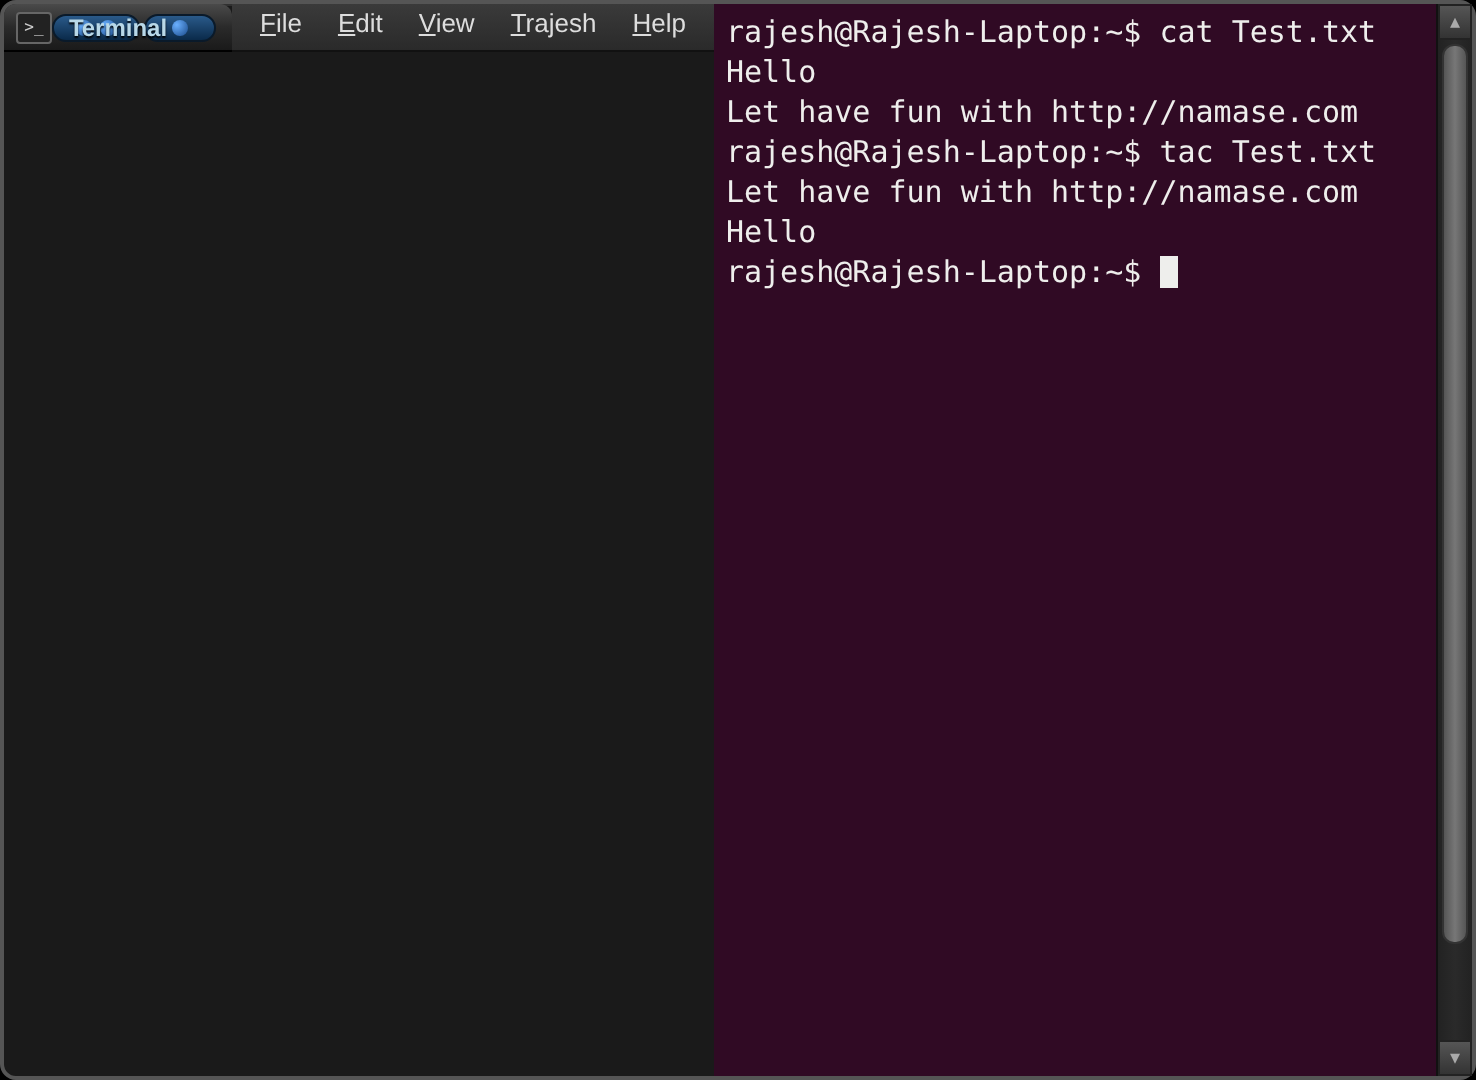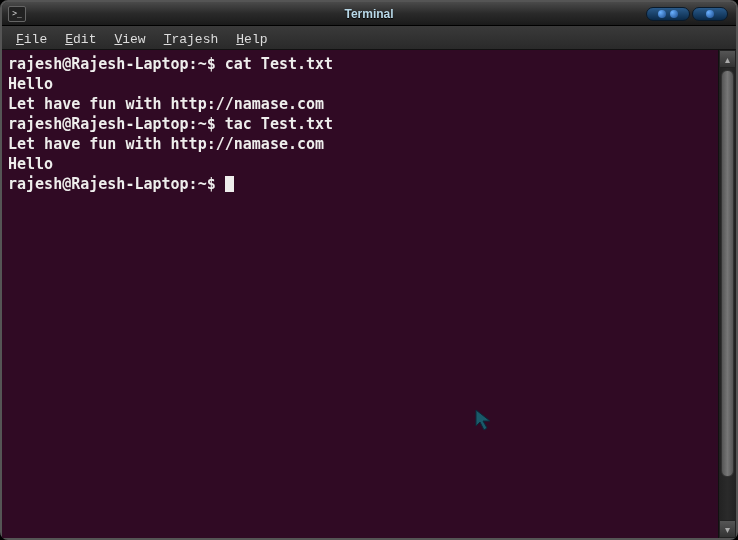--- a/index.html
+++ b/index.html
@@ -12,21 +12,21 @@
     font-family: sans-serif;
     overflow: hidden;
   }
   .window {
     width: 738px;
     height: 540px;
     border: 2px solid #555;
     border-radius: 8px;
     background: #1a1a1a;
     display: flex;
-    flex-direction: column;
+    flex-direction: row;
     position: relative;
     box-shadow: inset 0 1px 0 rgba(255,255,255,0.1);
   }
   .titlebar {
     height: 24px;
     background: linear-gradient(to bottom, #4a4a4a 0%, #2a2a2a 50%, #1a1a1a 100%);
     border-bottom: 1px solid #000;
     display: flex;
     align-items: center;
     border-radius: 6px 6px 0 0;
@@ -77,24 +77,23 @@
     width:8px;height:8px;border-radius:4px;
     background: radial-gradient(circle at 30% 30%, #6ab0ff, #1a4a8a);
   }
   .wc-pill.single .wc-dot{margin:0;}
   .wc-pill.double{width:44px;gap:4px;}
   .menubar {
     height: 24px;
     background: linear-gradient(to bottom, #3a3a3a, #2a2a2a);
     border-bottom: 1px solid #111;
     display: flex;
-    align-items: flex-end;
+    align-items: flex-start;
     padding: 0 6px;
     gap: 2px;
-    font-family: Liberation Mono, monospace;
   }
   .menu-item {
     color: #ddd;
     font-size: 13px;
     padding: 2px 8px;
     cursor: default;
   }
   .menu-item .ul { text-decoration: underline; }
   .terminal-area {
     flex: 1;
@@ -105,21 +104,21 @@
   .terminal {
     flex: 1;
     padding: 4px 6px;
     font-family: "DejaVu Sans Mono","Liberation Mono",monospace;
     font-size: 15px;
     line-height: 20px;
     color: #eeeeec;
     white-space: pre;
     overflow: hidden;
   }
-  .tline{display:block;font-weight:bold;}
+  .tline{display:block;}
   .cursor {
     display: inline-block;
     width: 9px;
     height: 16px;
     background: #eeeeec;
     vertical-align: text-bottom;
     margin-bottom:1px;
   }
   .scrollbar {
     width: 18px;

